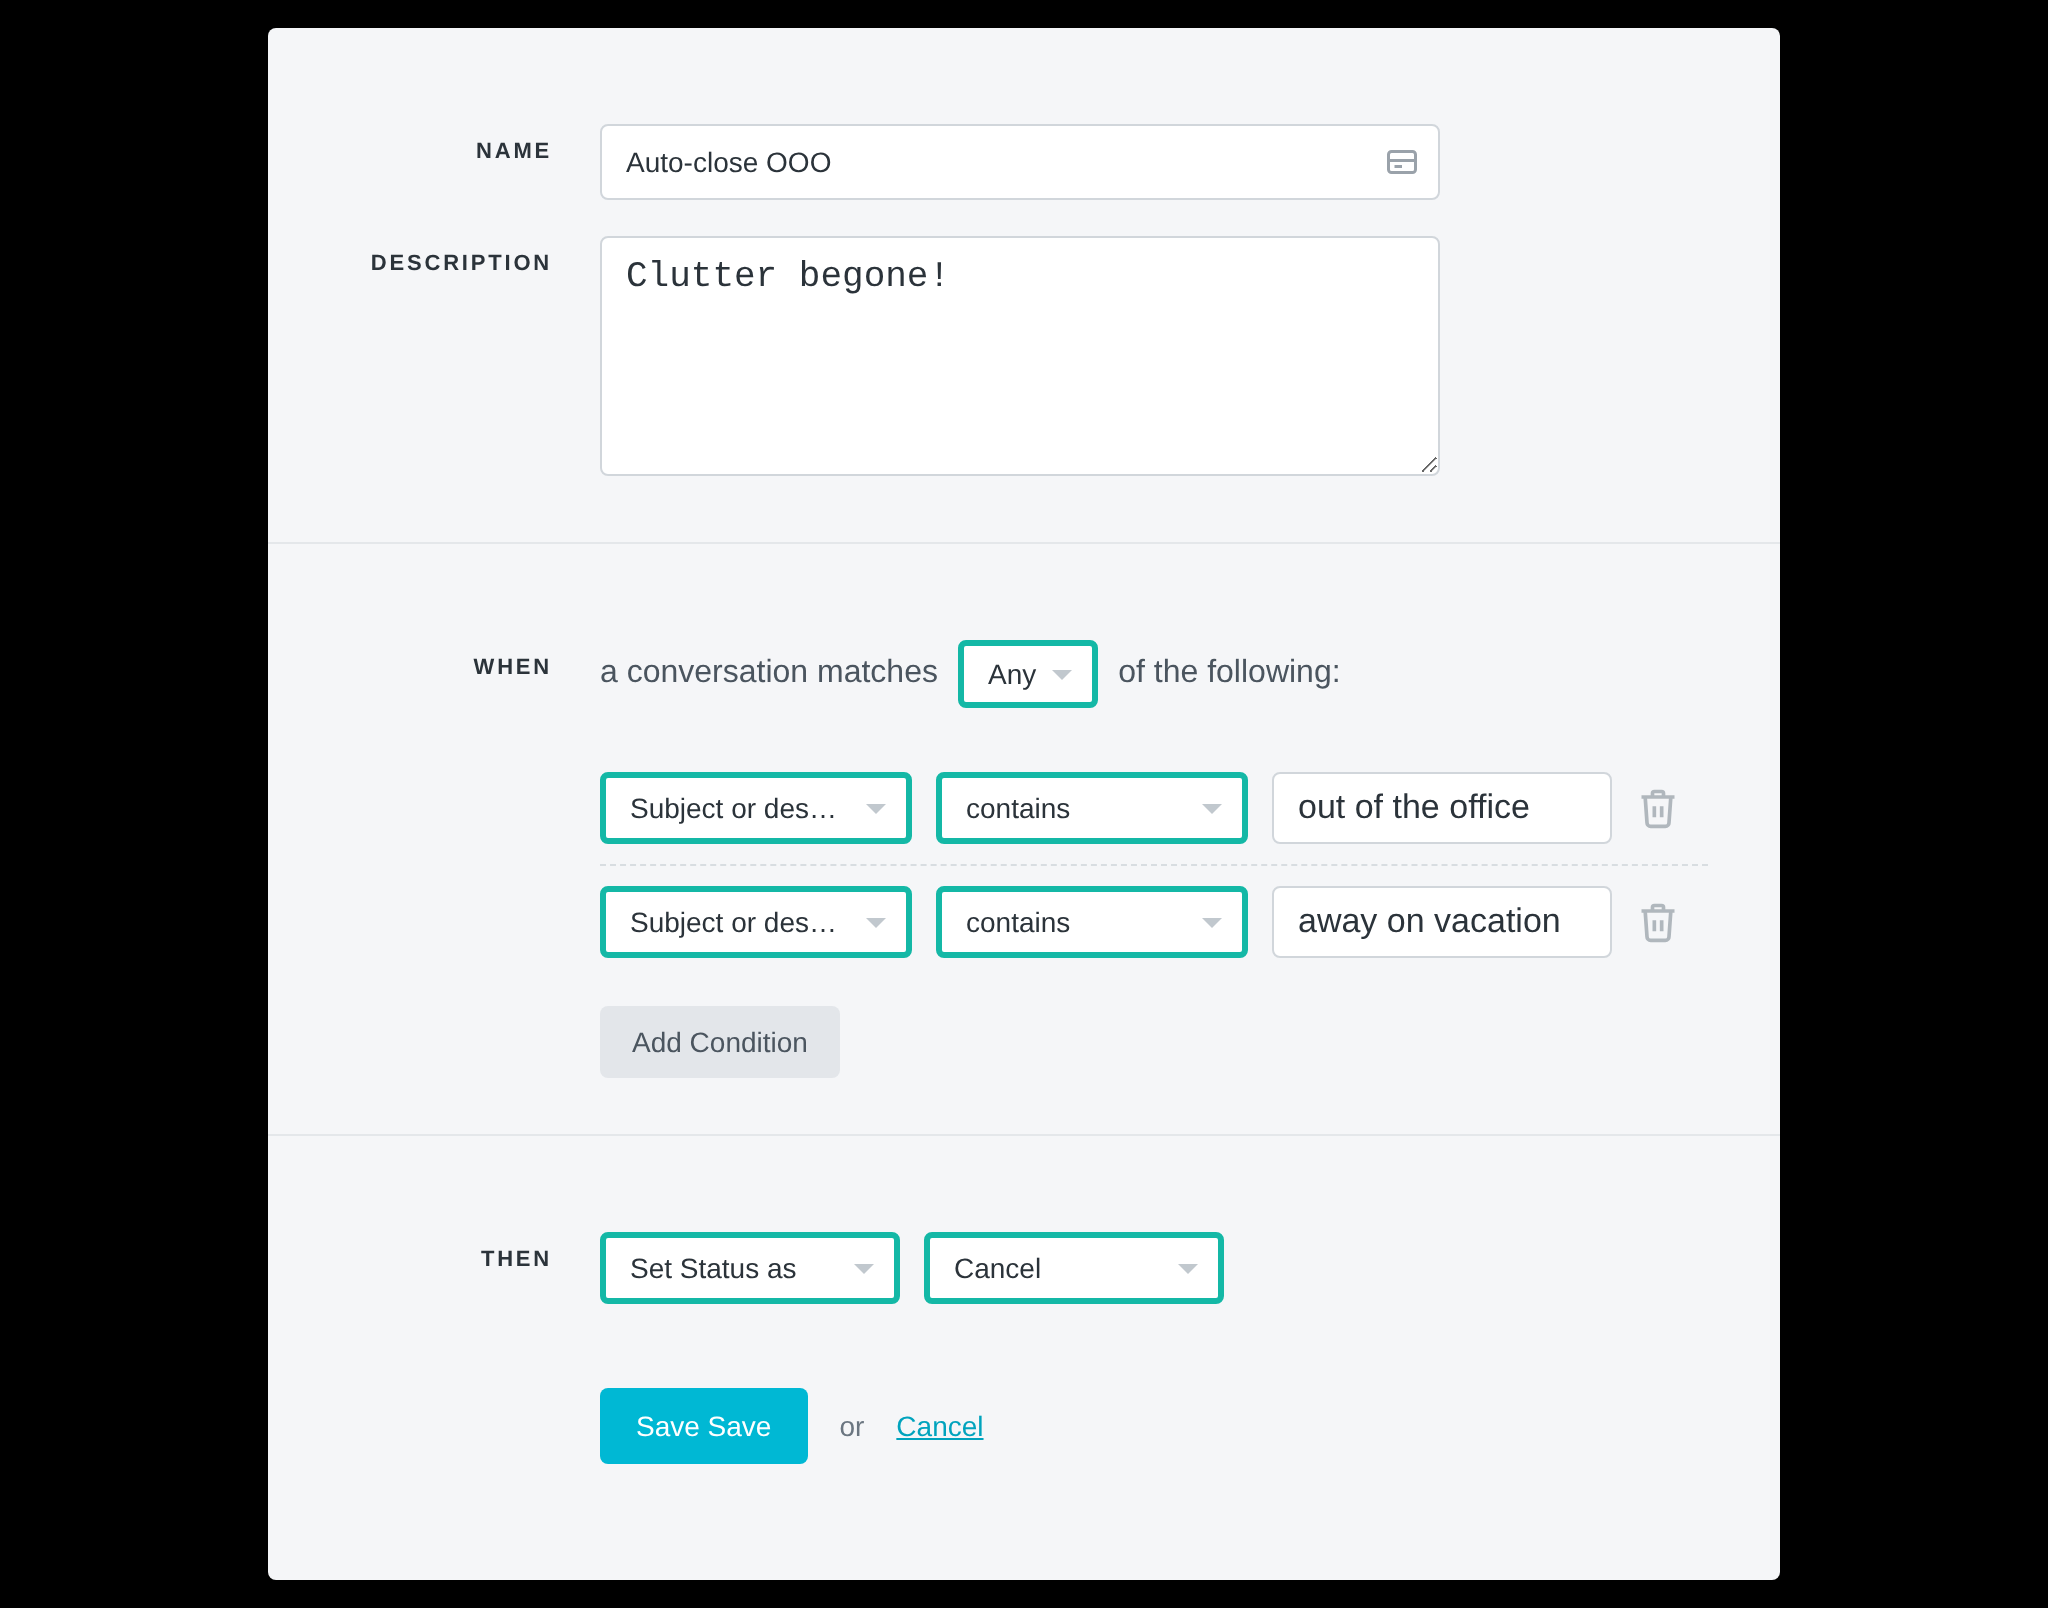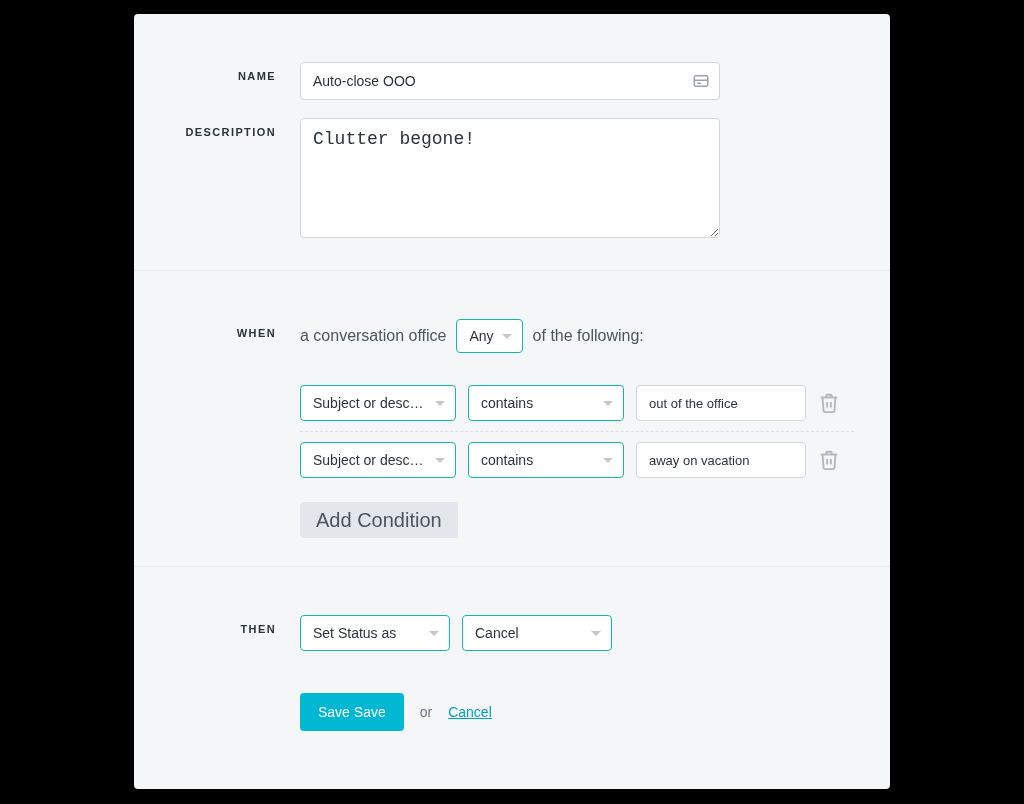--- a/index.html
+++ b/index.html
@@ -75,21 +75,21 @@
     display: flex;
     align-items: center;
     gap: 10px;
     margin-bottom: 22px;
   }
   .select {
     display: inline-flex;
     align-items: center;
     justify-content: space-between;
     background: #fff;
-    border: 1px solid #14b8a6;
+    border: 3px solid #14b8a6;
     border-radius: 4px;
     height: 36px;
     padding: 0 10px 0 12px;
     font-size: 14px;
     color: #2b333a;
     cursor: pointer;
     gap: 8px;
   }
   .select.small { height: 34px; font-size: 14px; }
   .select .caret {
@@ -108,38 +108,38 @@
   .cond-row:last-of-type { border-bottom: none; }
   .cond-row .select { width: 156px; white-space: nowrap; overflow: hidden; }
   .cond-row .select .label-text { overflow: hidden; text-overflow: ellipsis; white-space: nowrap; flex: 1; }
   .val-input {
     width: 170px;
     height: 36px;
     border: 1px solid #d1d6db;
     border-radius: 4px;
     background: #fff;
     padding: 0 12px;
-    font-size: 13px;
+    font-size: 17px;
     color: #2b333a;
   }
   .trash {
     width: 22px; height: 22px;
     color: #b0b7bd;
     cursor: pointer;
     flex-shrink: 0;
   }
   .btn-secondary {
     display: inline-block;
     background: #e3e6ea;
     color: #4b555f;
     border: none;
     border-radius: 4px;
     height: 36px;
     padding: 0 16px;
-    font-size: 20px;
+    font-size: 14px;
     cursor: pointer;
     margin-top: 14px;
   }
   .then-row {
     display: flex;
     gap: 12px;
     margin-bottom: 4px;
   }
   .then-row .select { width: 150px; }
   .submit-row {
@@ -194,21 +194,21 @@
         <textarea class="textarea" style="">Clutter begone!</textarea>
       </div>
     </div>
   </div>
 
   <div class="section">
     <div class="row" style="margin-bottom:0">
       <div class="label-col">WHEN</div>
       <div class="field-col">
         <div class="when-sentence">
-          <span>a conversation office</span>
+          <span>a conversation matches</span>
           <div class="select small">
             <span>Any</span>
             <span class="caret"></span>
           </div>
           <span>of the following:</span>
         </div>
 
         <div id="conditions">
             <div class="cond-row">
               <div class="select">

